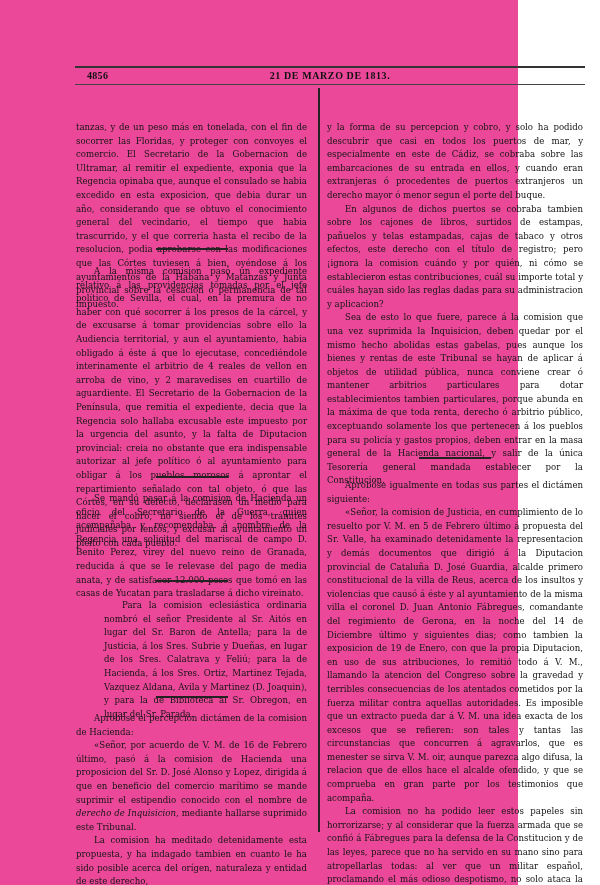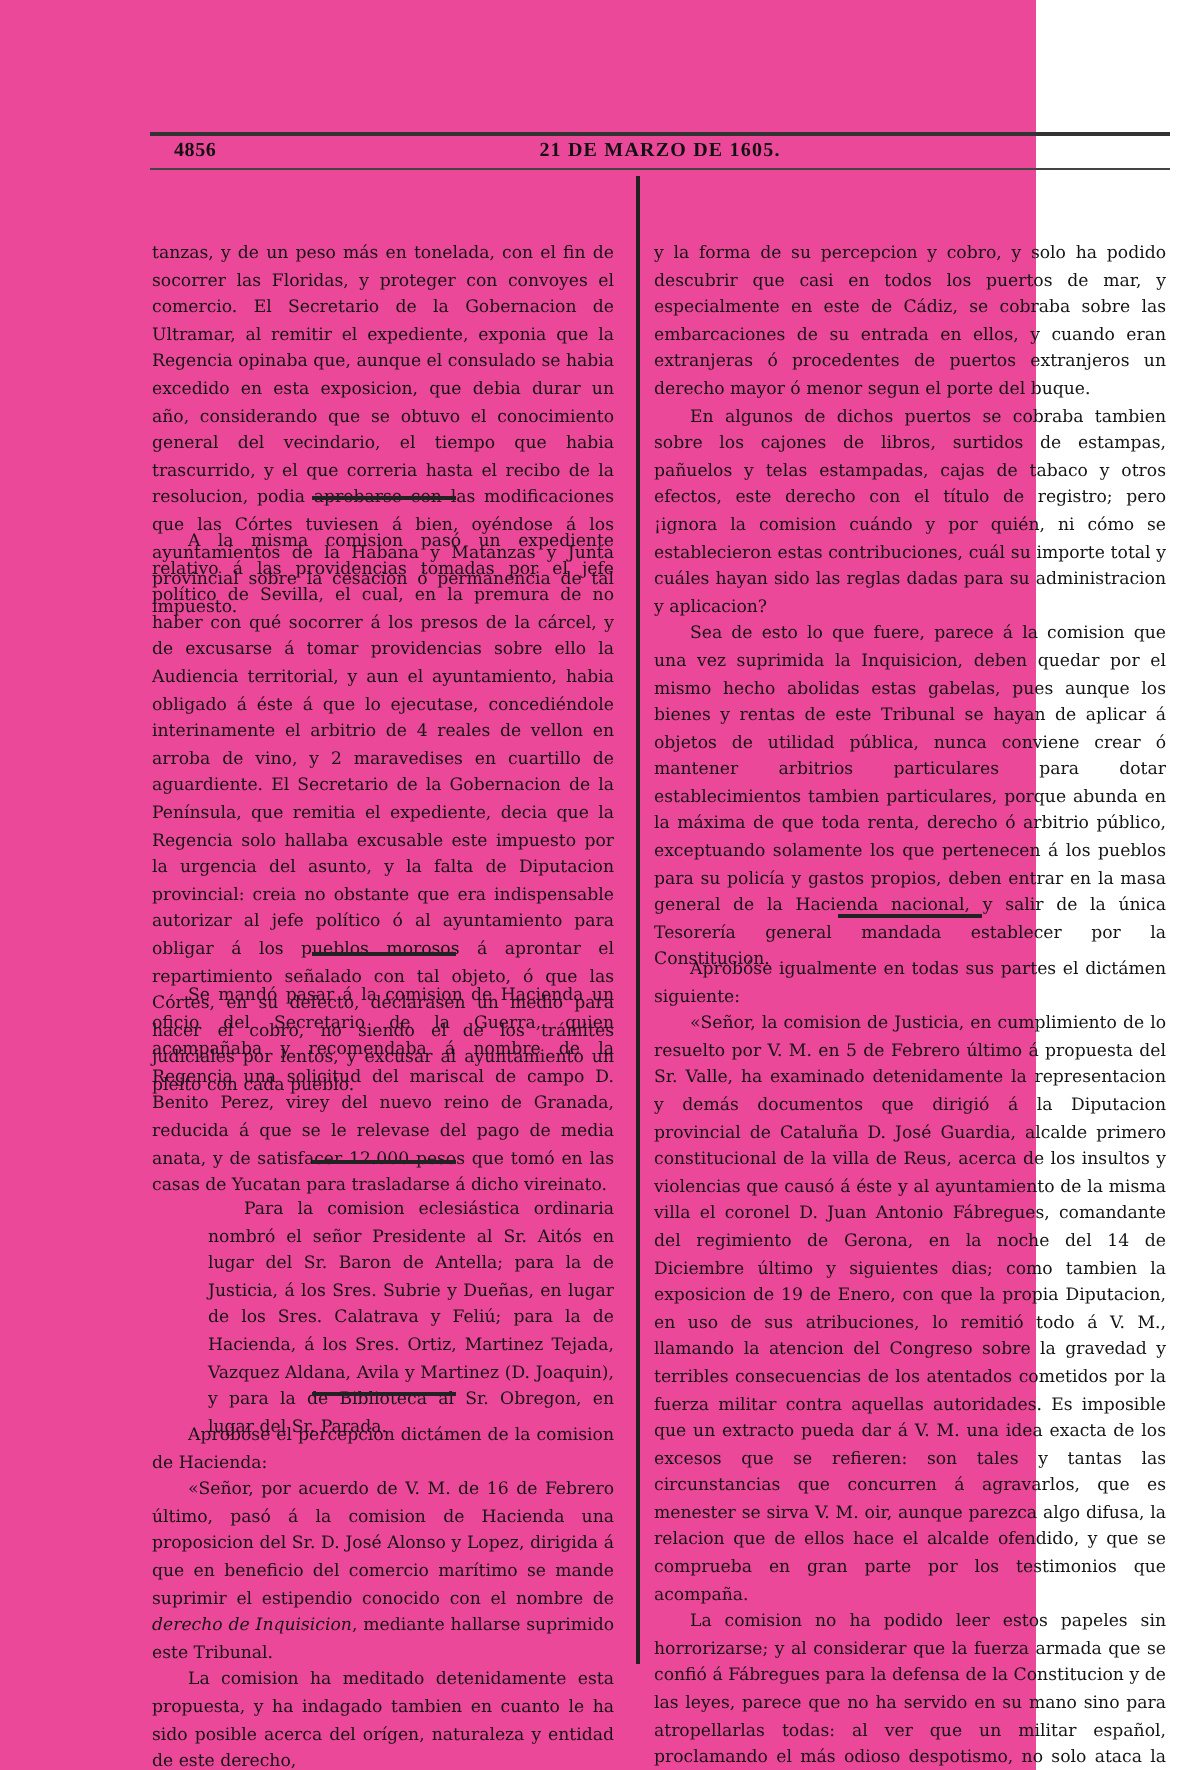--- a/index.html
+++ b/index.html
@@ -21,21 +21,21 @@
   em { font-style: italic; }
 </style>
 </head>
 <body>
 
 <div class="page">
 
   <div class="rule-top"></div>
   <div class="header">
     <span class="page-num">4856</span>
-    <span class="header-date">21 DE MARZO DE 1605.</span>
+    <span class="header-date">21 DE MARZO DE 1813.</span>
   </div>
   <div class="rule-bottom"></div>
 
   <div class="col-divider"></div>
 
   <div class="col left-col" style="top:90px; height:745px;">
 
     <div class="block" style="top:0px;">
       <p class="noindent">tanzas, y de un peso más en tonelada, con el fin de socorrer las Floridas, y proteger con convoyes el comercio. El Secretario de la Gobernacion de Ultramar, al remitir el expediente, exponia que la Regencia opinaba que, aunque el consulado se habia excedido en esta exposicion, que debia durar un año, considerando que se obtuvo el conocimiento general del vecindario, el tiempo que habia trascurrido, y el que correria hasta el recibo de la resolucion, podia aprobarse con las modificaciones que las Córtes tuviesen á bien, oyéndose á los ayuntamientos de la Habana y Matanzas y Junta provincial sobre la cesacion ó permanencia de tal impuesto.</p>
     </div>

